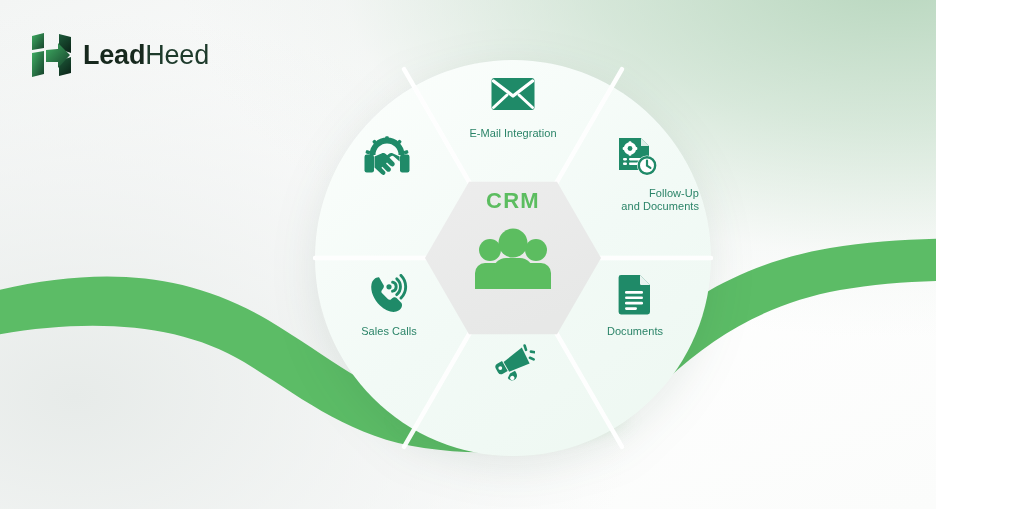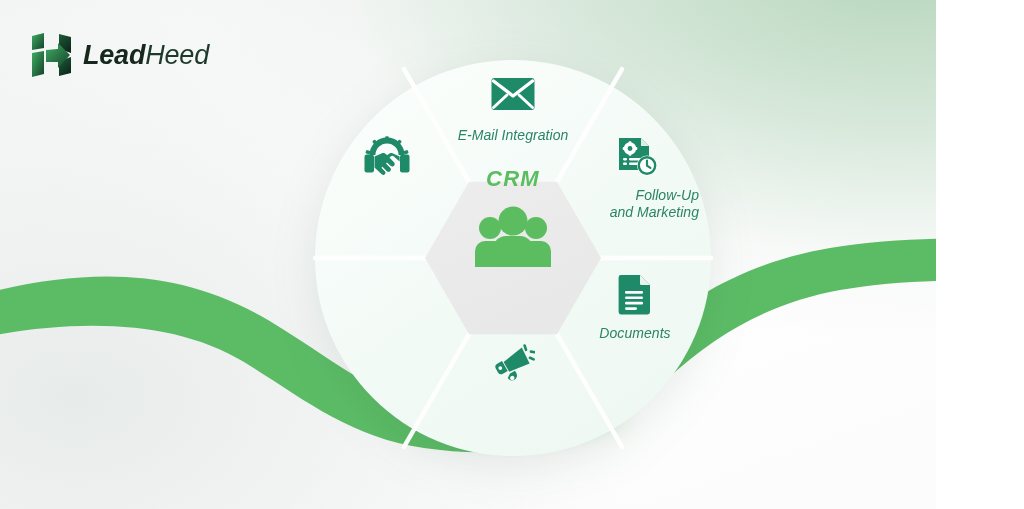--- a/index.html
+++ b/index.html
@@ -13,21 +13,20 @@
     font-family: "Liberation Sans", sans-serif;
     background: #ffffff;
   }
 
   #stage {
     position: relative;
     width: 936px;
     height: 509px;
     overflow: hidden;
     background: #ffffff;
-    font-style: italic;
   }
 
   
   .bg-base {
     position: absolute;
     inset: 0;
     background:
       radial-gradient(900px 460px at 96% -6%, #b7d6bd 0%, rgba(183,214,189,0.55) 34%, rgba(229,236,231,0.25) 62%, rgba(255,255,255,0) 80%),
       radial-gradient(760px 520px at 8% 78%, #e7ebe9 0%, rgba(236,239,238,0.55) 42%, rgba(255,255,255,0) 74%),
       linear-gradient(160deg, #f3f5f4 0%, #ffffff 45%, #fbfcfb 100%);
@@ -84,21 +83,21 @@
     filter: drop-shadow(0 10px 22px rgba(31,64,48,0.10));
   }
 
   .seg-layer { position: absolute; inset: 0; }
 
   .seg {
     position: absolute;
     width: 132px;
     text-align: center;
     color: #2b8468;
-    font-size: 14px;
+    font-size: 11px;
     line-height: 1.22;
     letter-spacing: 0.05px;
   }
   .seg .ico {
     display: block;
     margin: 0 auto 9px auto;
     height: 42px;
   }
   .seg .ico svg { display: block; margin: 0 auto; }
 
@@ -116,20 +115,21 @@
     top: 108px;
     width: 128px;
     height: 184px;
     text-align: center;
   }
   .hub-title {
     font-size: 22px;
     font-weight: 700;
     color: #5cbd60;
     letter-spacing: 1.3px;
+    margin-top: 22px;
   }
   .hub-icon { margin-top: 14px; }
   .hub-icon svg { display: block; margin: 0 auto; }
 </style>
 </head>
 <body>
 
 <div id="stage">
 
   <div class="bg-base"></div>
@@ -230,21 +230,21 @@
               <rect x="14" y="22" width="14" height="2.4" rx="1.1"></rect>
               <rect x="8" y="26.6" width="4" height="2.4" rx="1.1"></rect>
               <rect x="14" y="26.6" width="14" height="2.4" rx="1.1"></rect>
             </g>
             <circle cx="32" cy="29.5" r="10" fill="#ffffff"></circle>
             <circle cx="32" cy="29.5" r="8.2" fill="none" stroke="#1f8a68" stroke-width="2.4"></circle>
             <path d="M32,24.6 V29.7 L35.4,31.9" fill="none" stroke="#1f8a68" stroke-width="2.2" stroke-linecap="round"></path>
           </svg>
         </span>
         <div>Follow-Up</div>
-        <div>and Marketing</div>
+        <div>and Documents</div>
       </div>
 
       <div class="seg seg-documents">
         <span class="ico">
           <svg width="34" height="42" viewBox="0 0 34 42" xmlns="http://www.w3.org/2000/svg">
             <path d="M3,1 H22 L32,11 V38 A2.4,2.4 0 0 1 29.6,40.4 H3 A2.4,2.4 0 0 1 0.6,38 V3.4 A2.4,2.4 0 0 1 3,1 Z" fill="#1f8a68"></path>
             <path d="M22,1 L32,11 H23.2 A1.2,1.2 0 0 1 22,9.8 Z" fill="#ffffff" opacity="0.9"></path>
             <g fill="#ffffff">
               <rect x="7" y="17" width="18" height="2.7" rx="1.3"></rect>
               <rect x="7" y="22.4" width="18" height="2.7" rx="1.3"></rect>
@@ -266,20 +266,34 @@
               <path d="M19.0,30.5 L24.0,27.8 L25.3,30.0 A5.0,5.0 0 0 1 23.5,36.8 A5.0,5.0 0 0 1 16.8,35.0 Z"></path>
               <path d="M22.8,33.4 A2.2,2.2 0 1 0 22.9,33.5 Z" fill="#ffffff"></path>
               <rect x="33.0" y="1.1" width="2.6" height="7.2" rx="1.3" transform="rotate(-18 34.3 4.7)"></rect>
               <rect x="38.6" y="7.6" width="6.6" height="2.6" rx="1.3" transform="rotate(8 41.9 8.9)"></rect>
               <rect x="37.5" y="14.3" width="6.6" height="2.6" rx="1.3" transform="rotate(24 40.8 15.6)"></rect>
             </g>
           </svg>
         </span>
       </div>
 
+      <div class="seg seg-sales-calls">
+        <span class="ico">
+          <svg width="42" height="42" viewBox="0 0 42 42" xmlns="http://www.w3.org/2000/svg">
+            <path d="M11.2,3.4 C8.0,3.0 4.4,6.0 3.5,10.2 C2.1,17.0 6.0,25.5 12.0,31.5 C18.0,37.5 26.0,39.5 30.6,36.6 C34.0,34.4 35.0,30.4 33.0,28.4 L28.6,24.0 C27.3,22.7 25.0,23.2 23.4,24.9 C22.3,26.1 20.9,26.0 19.6,24.8 L14.4,19.6 C13.1,18.3 13.0,16.8 14.2,15.7 C16.0,14.0 16.5,11.8 15.2,10.5 Z" fill="#1f8a68"></path>
+            <g fill="none" stroke="#1f8a68" stroke-width="2.9" stroke-linecap="round">
+              <path d="M24.5,17.2 A4.6,4.6 0 0 0 24.6,8.2"></path>
+              <path d="M28.7,20.6 A10.3,10.3 0 0 0 28.8,4.8"></path>
+              <path d="M33.0,24.0 A16.0,16.0 0 0 0 33.0,1.4"></path>
+            </g>
+            <circle cx="21.0" cy="12.8" r="2.6" fill="#1f8a68"></circle>
+          </svg>
+        </span>
+        <div>Sales Calls</div>
+      </div>
 
       <div class="seg seg-relationship">
         <span class="ico">
           <svg width="50" height="42" viewBox="0 0 50 42" xmlns="http://www.w3.org/2000/svg">
             <g fill="#1f8a68">
               <path d="M25,1.5 A17.5,17.5 0 0 1 42.5,19 H36.5 A11.5,11.5 0 0 0 13.5,19 H7.5 A17.5,17.5 0 0 1 25,1.5 Z"></path>
               <g>
                 <rect x="23.2" y="0.2" width="3.6" height="4.4" rx="1.2"></rect>
                 <rect x="11.0" y="4.0" width="3.6" height="4.4" rx="1.2" transform="rotate(-38 12.8 6.2)"></rect>
                 <rect x="35.4" y="4.0" width="3.6" height="4.4" rx="1.2" transform="rotate(38 37.2 6.2)"></rect>

